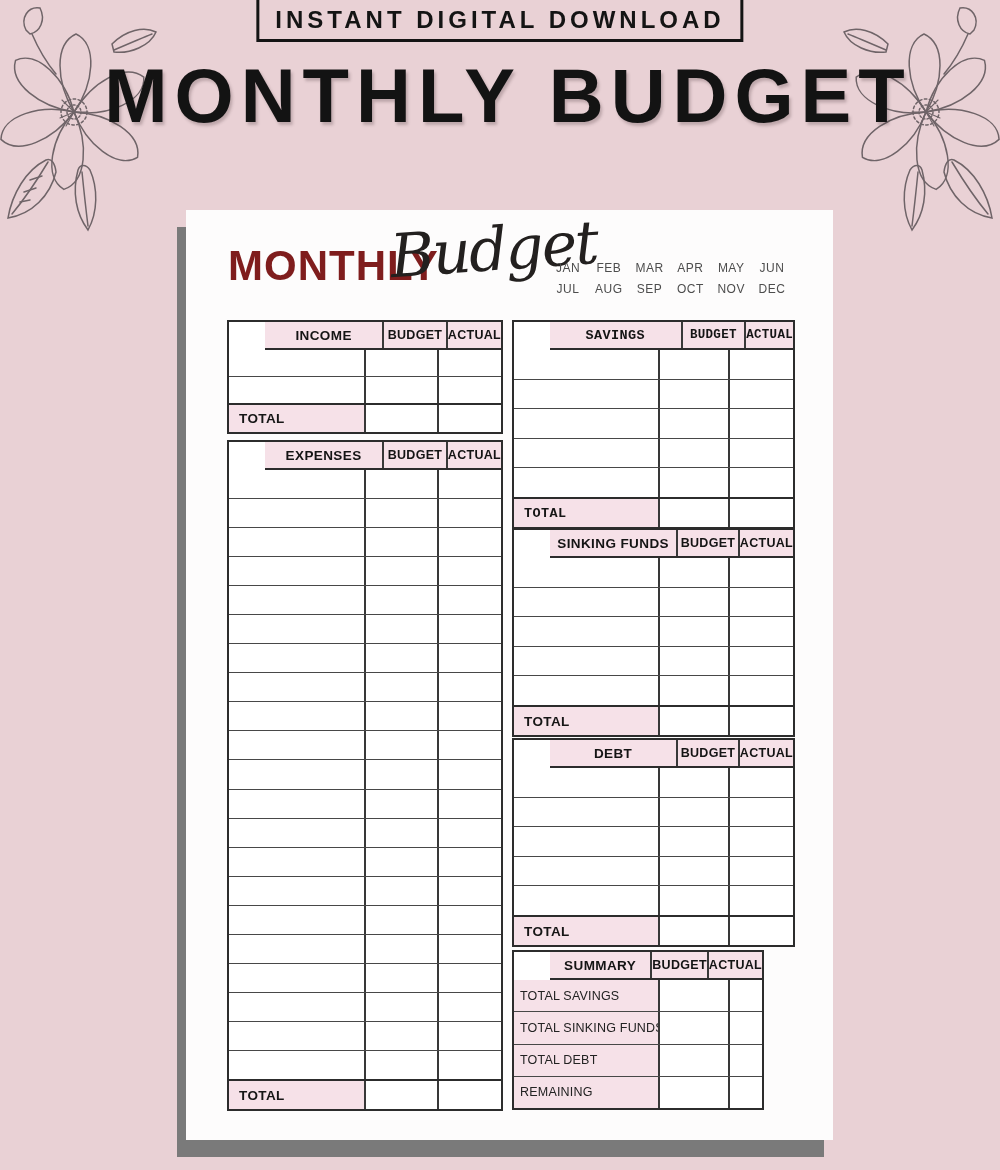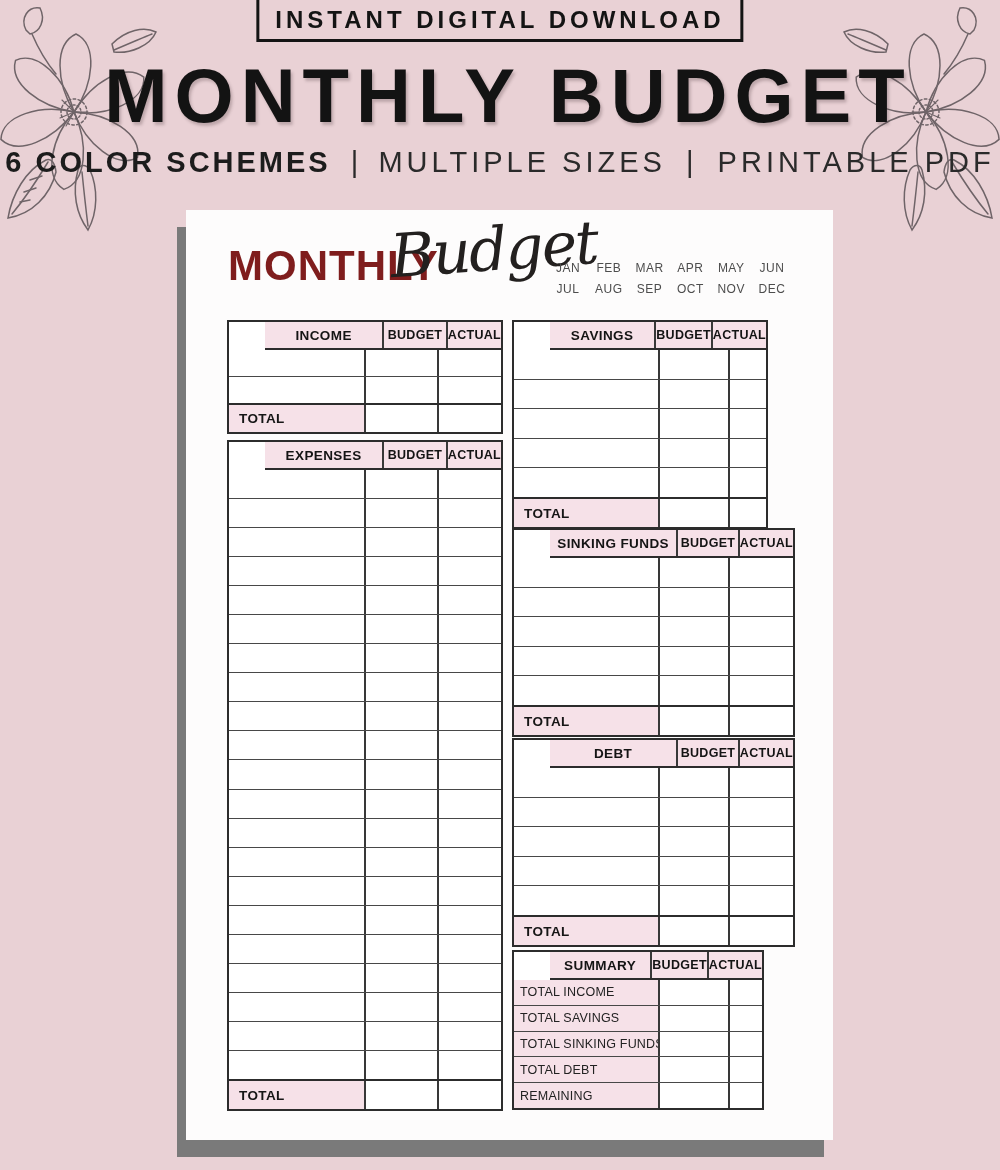--- a/index.html
+++ b/index.html
@@ -56,21 +56,21 @@
     font-size:12.5px; color:#222222; letter-spacing:.2px; white-space:nowrap; overflow:hidden;}
 
   
   .cols-left  .c1{width:135px;} .cols-left  .c2{width:73px;} .cols-left  .c3{width:68px; flex:1;}
   .cols-right .c1{width:144px;} .cols-right .c2{width:70px;} .cols-right .c3{width:69px; flex:1;}
 
   #t-income  {left:41px;  top:110px; width:276px;}
   #t-income  .tbody{height:53px;}  #t-income .tfoot{height:27px;}
   #t-expenses{left:41px;  top:230px; width:276px;}
   #t-expenses .tbody{height:609px;} #t-expenses .tfoot{height:28px;}
-  #t-savings {left:326px; top:110px; width:256px;}
+  #t-savings {left:326px; top:110px; width:283px;font-family:Liberation Mono, monospace;}
   #t-savings .tbody{height:147px;} #t-savings .tfoot{height:28px;}
   #t-sinking {left:326px; top:318px; width:283px;}
   #t-sinking .tbody{height:147px;} #t-sinking .tfoot{height:28px;}
   #t-debt    {left:326px; top:528px; width:283px;}
   #t-debt    .tbody{height:147px;} #t-debt .tfoot{height:28px;}
   #t-summary {left:326px; top:740px; width:252px;}
   #t-summary .tbody{height:128px;}
 </style>
 </head>
 <body>
@@ -136,27 +136,20 @@
       <path d="M90,172 C92,192 94,210 96,226"></path>
       <path d="M120,44 C134,30 152,26 164,32 C158,46 138,54 122,52 Z"></path>
       <path d="M122,50 C136,44 150,38 160,34"></path>
       <path d="M34,30 C28,18 36,6 48,8 C54,20 48,32 38,34 Z"></path>
       <path d="M40,34 C46,48 54,62 64,74"></path>
     </g>
   </svg>
 
   <div class="badge">INSTANT DIGITAL DOWNLOAD</div>
   <div class="big-title">MONTHLY BUDGET</div>
-  <div class="subtitle">
-    <span class="strong">6 COLOR SCHEMES</span>
-    <span class="sep">|</span>
-    <span class="light">MULTIPLE SIZES</span>
-    <span class="sep light">|</span>
-    <span class="light">PRINTABLE PDF</span>
-  </div>
 
   <div class="paper">
 
     <div class="paper-title-main">MONTHLY</div>
     <div class="paper-title-script">Budget</div>
 
     <div class="months">
       <div class="mrow">
         <span class="m">JAN</span>
         <span class="m">FEB</span>
@@ -441,25 +434,20 @@
     </div>
 
     <div class="btable cols-right" id="t-summary">
       <div class="thead">
         <div class="cell c1 head-label">SUMMARY</div>
         <div class="cell c2 head-small">BUDGET</div>
         <div class="cell c3 head-small">ACTUAL</div>
       </div>
       <div class="tbody">
           <div class="trow">
-            <div class="cell c1 pink label-cell">TOTAL INCOME</div>
-            <div class="cell c2"></div>
-            <div class="cell c3"></div>
-          </div>
-          <div class="trow">
             <div class="cell c1 pink label-cell">TOTAL SAVINGS</div>
             <div class="cell c2"></div>
             <div class="cell c3"></div>
           </div>
           <div class="trow">
             <div class="cell c1 pink label-cell">TOTAL SINKING FUNDS</div>
             <div class="cell c2"></div>
             <div class="cell c3"></div>
           </div>
           <div class="trow">

